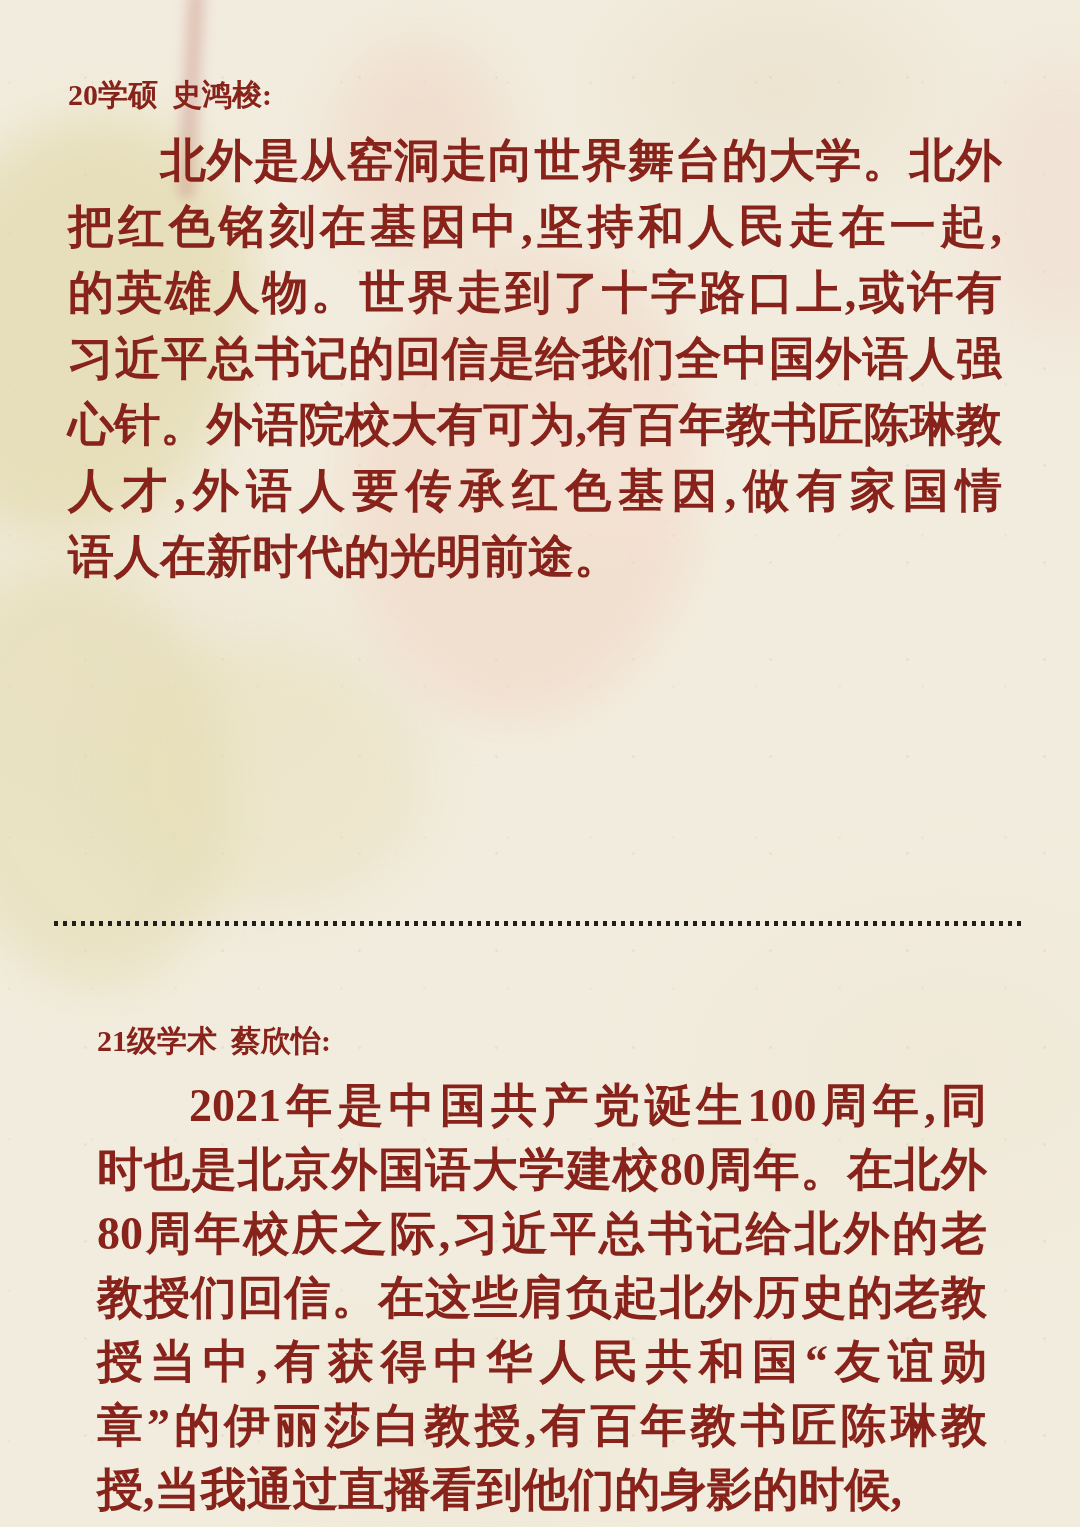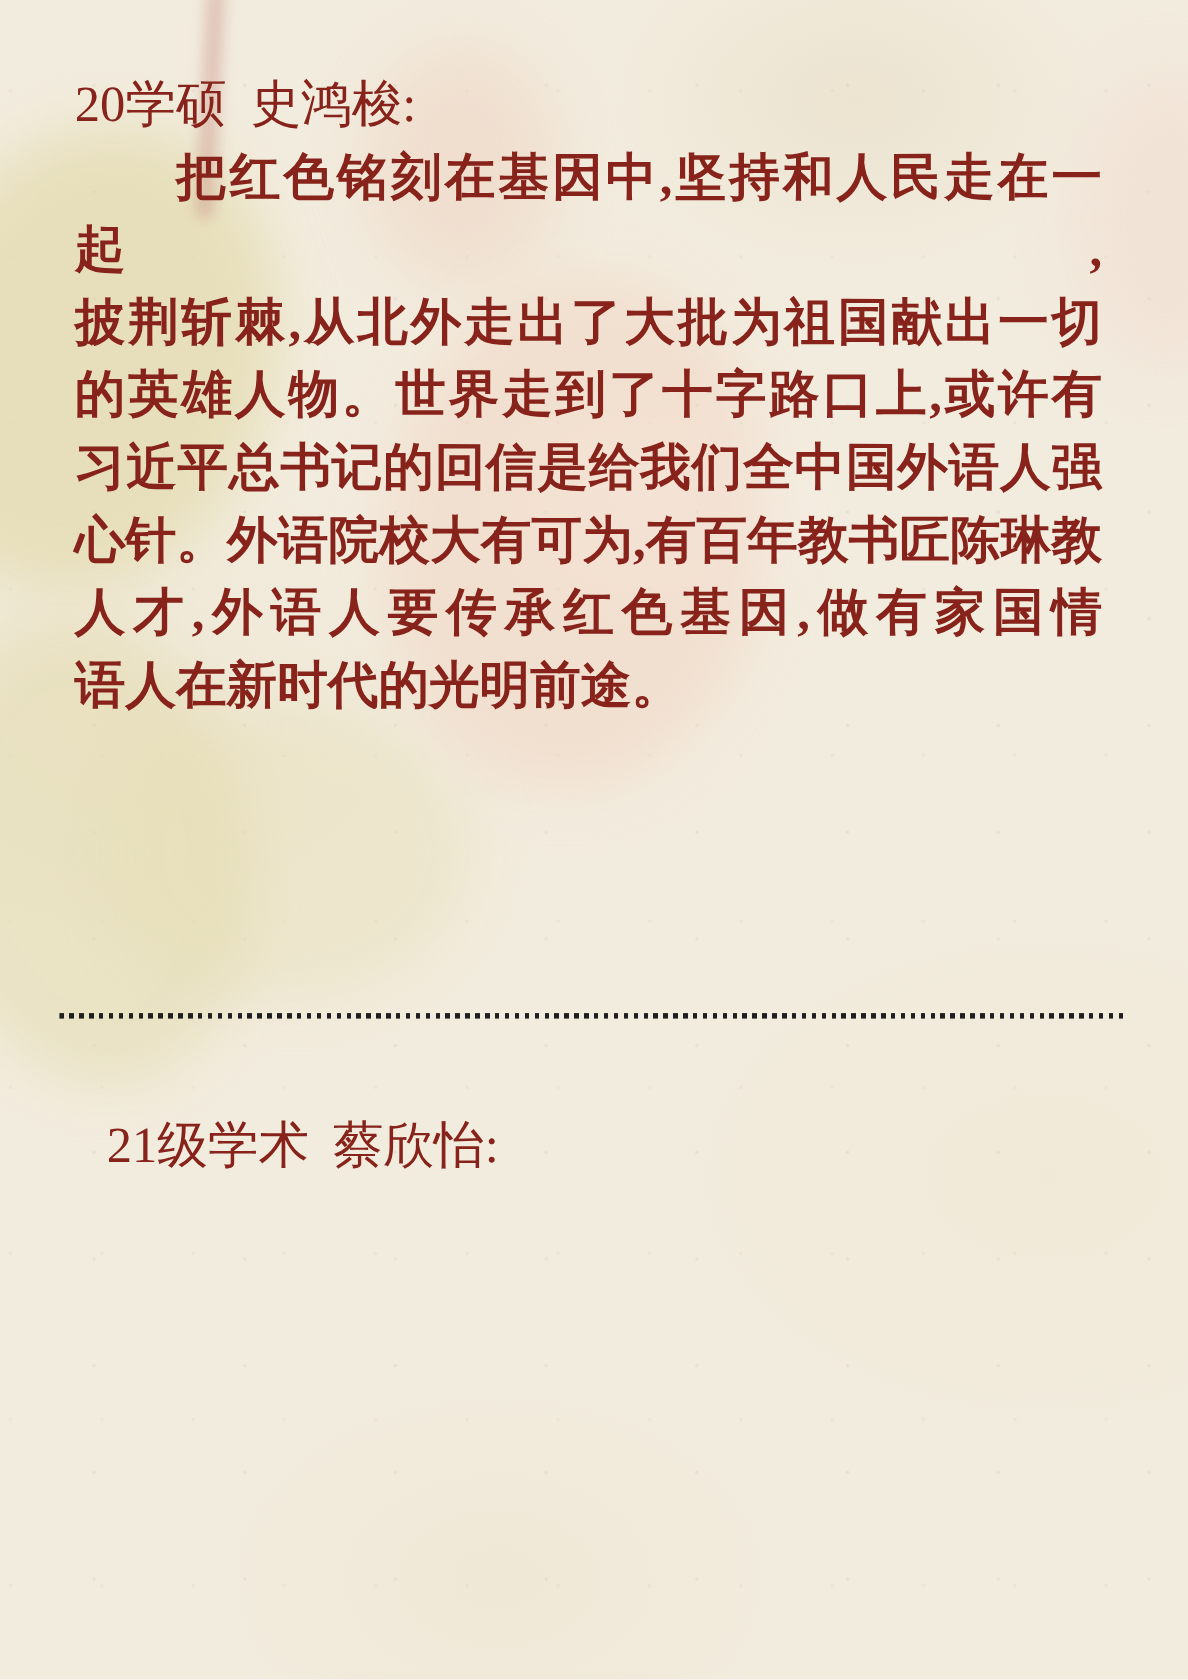--- a/index.html
+++ b/index.html
@@ -41,21 +41,21 @@
   .leaf-pink-right { left: 970px; top: 60px; width: 180px; height: 280px; background: rgba(240,214,204,.35); }
   .leaf-pink-streak { left: 182px; top: -10px; width: 18px; height: 210px; border-radius: 10px;
                       background: rgba(201,143,133,.42); filter: blur(6px); transform: rotate(3deg); }
 
   .block { position: absolute; color: var(--ink, #87231a); }
   .block1 { left: 68px; top: 62px;  width: 934px; }
   .block2 { left: 97px; top: 1008px; width: 890px; }
 
   .heading {
     margin: 0;
-    font-size: 46px; font-weight: normal; line-height: 66px;
+    font-size: 30px; font-weight: bold; line-height: 66px;
     word-spacing: .22em;
     white-space: nowrap;
   }
   .line {
     font-size: 46px; font-weight: bold; line-height: 66px;
     text-align: justify; text-align-last: justify;
     text-justify: inter-character;
   }
   .block2 .line { line-height: 64px; }
   .para .line:first-child { text-indent: 2em; }
@@ -80,28 +80,38 @@
   <div class="leaf leaf-olive-3"></div>
   <div class="leaf leaf-salmon-1"></div>
   <div class="leaf leaf-salmon-2"></div>
   <div class="leaf leaf-pink-right"></div>
   <div class="leaf leaf-pink-streak"></div>
 
   <section class="block block1">
     <h2 class="heading">20学硕 史鸿梭:</h2>
     <div class="para">
 
+    <div class="line">北外是从窑洞走向世界舞台的大学。北外</div>
         <div class="line">把红色铭刻在基因中,坚持和人民走在一起,</div>
-        <div class="line">披荆斩棘,从北外走出了大批为祖国献出一切</div>
         <div class="line">的英雄人物。世界走到了十字路口上,或许有</div>
         <div class="line">习近平总书记的回信是给我们全中国外语人强</div>
         <div class="line">心针。外语院校大有可为,有百年教书匠陈琳教</div>
         <div class="line">人才,外语人要传承红色基因,做有家国情</div>
         <div class="line">语人在新时代的光明前途。</div>
       </div>
   </section>
 
   <div class="divider"></div>
 
   <section class="block block2">
     <h2 class="heading">21级学术 蔡欣怡:</h2>
+    <div class="para">
+
+    <div class="line">2021年是中国共产党诞生100周年,同</div>
+        <div class="line">时也是北京外国语大学建校80周年。在北外</div>
+        <div class="line">80周年校庆之际,习近平总书记给北外的老</div>
+        <div class="line">教授们回信。在这些肩负起北外历史的老教</div>
+        <div class="line">授当中,有获得中华人民共和国“友谊勋</div>
+        <div class="line">章”的伊丽莎白教授,有百年教书匠陈琳教</div>
+        <div class="line">授,当我通过直播看到他们的身影的时候,</div>
+      </div>
   </section>
 </div>
 
 </body></html>

